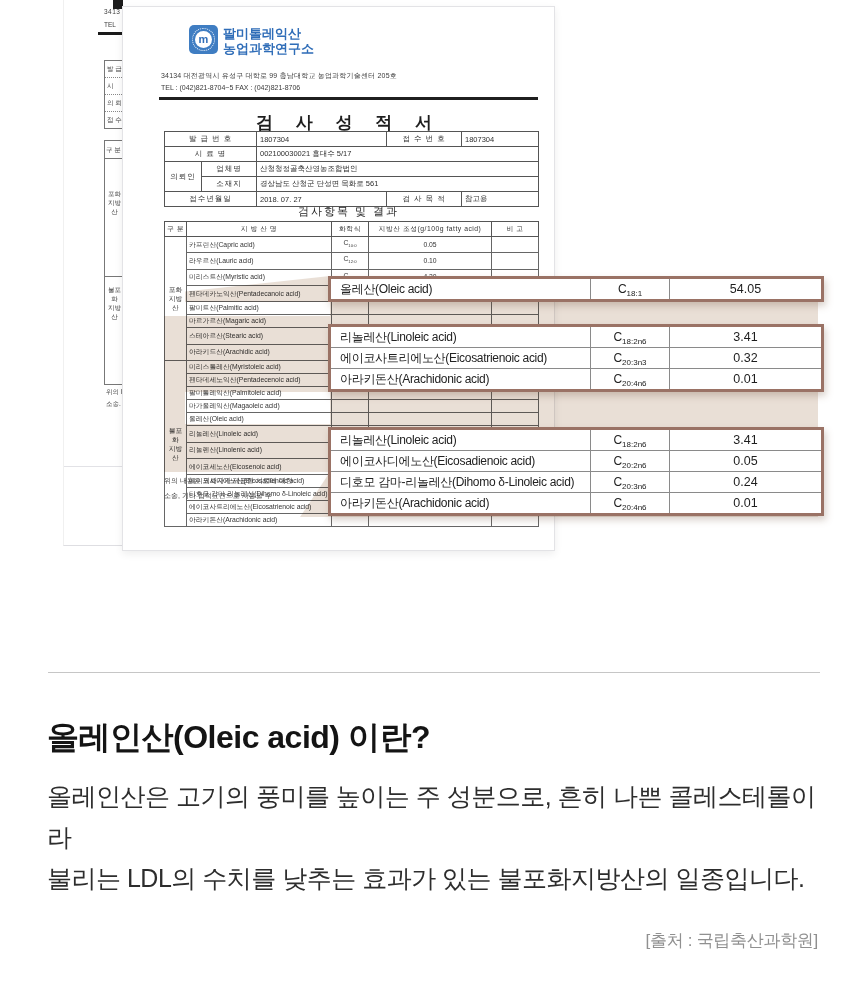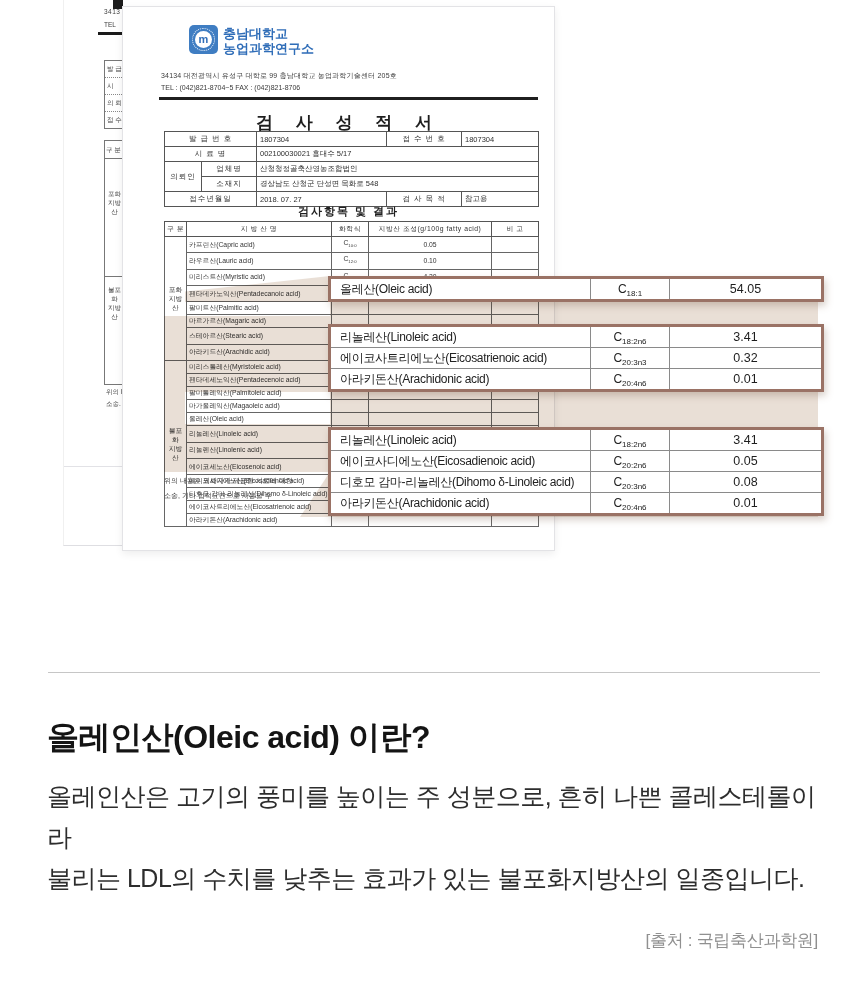--- a/index.html
+++ b/index.html
@@ -48,21 +48,21 @@
   .tel-line{left:38px;top:77px;font-size:7px;color:#3a3a3a;white-space:nowrap;}
   .head-rule{left:36px;top:90px;width:379px;height:2.5px;background:#1f1f1f;}
   .doc-title{left:36px;top:104px;width:379px;text-align:center;font-size:17px;font-weight:bold;
     letter-spacing:9px;color:#1f1f1f;white-space:nowrap;}
 
   
   table{border-collapse:collapse;table-layout:fixed;}
   .info-table{left:41px;top:124px;width:374px;font-size:7.5px;color:#2e2e2e;}
   .info-table td{border:1px solid #555;height:14px;padding:0 3px;white-space:nowrap;overflow:hidden;margin-left:16px;}
   .info-table td.lbl{text-align:center;letter-spacing:1px;}
-  .results-title{left:36px;top:197px;width:379px;text-align:center;font-size:11px;font-weight:bold;
+  .results-title{left:36px;top:197px;width:379px;text-align:center;font-size:11px;font-weight:normal;
     letter-spacing:2px;color:#1f1f1f;}
 
   
   .res-table{left:41px;top:214px;width:374px;font-size:6.8px;color:#343434;}
   .res-table th{border:1px solid #555;height:12px;font-weight:normal;letter-spacing:.5px;white-space:nowrap;overflow:hidden;}
   .res-table td{border:1px solid #666;height:12px;padding:0 2px;white-space:nowrap;overflow:hidden;line-height:12px;}
   .res-table td.c{text-align:center;padding:0;}
   .res-table td.gu{text-align:center;white-space:pre-line;line-height:9px;}
   .res-table sub{font-size:.62em;}
   .doc-foot1{left:41px;top:469px;font-size:7px;color:#3a3a3a;white-space:nowrap;width:288px;overflow:hidden;}
@@ -125,21 +125,21 @@
   <div class="abs bp-foot2">소송.</div>
   <div class="abs back-inner-line"></div>
 </div>
 
 <div class="abs front-page">
   <div class="abs emblem">
     <div class="emblem-ring"></div>
     <div class="emblem-circle">m</div>
   </div>
   <div class="abs org-names">
-    <div>충남대학교</div>
+    <div>팔미톨레익산</div>
     <div>농업과학연구소</div>
   </div>
   <div class="abs addr-line">34134 대전광역시 유성구 대학로 99 충남대학교 농업과학기술센터 205호</div>
   <div class="abs tel-line">TEL : (042)821-8704~5   FAX : (042)821-8706</div>
   <div class="abs head-rule"></div>
   <div class="abs doc-title">검 사 성 적 서</div>
 
   <table class="abs info-table">
     <colgroup>
         <col style="width:37px">
@@ -159,21 +159,21 @@
       <td class="lbl" colspan="2">시  료  명</td>
       <td colspan="3">002100030021 흥대수 5/17</td>
     </tr>
     <tr>
       <td class="lbl" rowspan="2">의뢰인</td>
       <td class="lbl">업체명</td>
       <td colspan="3">산청청정골축산영농조합법인</td>
     </tr>
     <tr>
       <td class="lbl">소재지</td>
-      <td colspan="3">경상남도 산청군 단성면 목화로 548</td>
+      <td colspan="3">경상남도 산청군 단성면 목화로 561</td>
     </tr>
     <tr>
       <td class="lbl" colspan="2">접수년월일</td>
       <td>2018. 07. 27</td>
       <td class="lbl">검 사 목 적</td>
       <td>참고용</td>
     </tr>
   </tbody>
     </table>
 
@@ -366,21 +366,21 @@
       <div class="co-val">3.41</div>
     </div>
     <div class="co-row">
       <div class="co-name">에이코사디에노산(Eicosadienoic acid)</div>
       <div class="co-form">C<sub>20:2n6</sub></div>
       <div class="co-val">0.05</div>
     </div>
     <div class="co-row">
       <div class="co-name">디호모 감마-리놀레산(Dihomo δ-Linoleic acid)</div>
       <div class="co-form">C<sub>20:3n6</sub></div>
-      <div class="co-val">0.08</div>
+      <div class="co-val">0.24</div>
     </div>
     <div class="co-row">
       <div class="co-name">아라키돈산(Arachidonic acid)</div>
       <div class="co-form">C<sub>20:4n6</sub></div>
       <div class="co-val">0.01</div>
     </div>
   </div>
 
 <div class="abs divider"></div>
 <div class="abs article-heading">올레인산(Oleic acid) 이란?</div>

